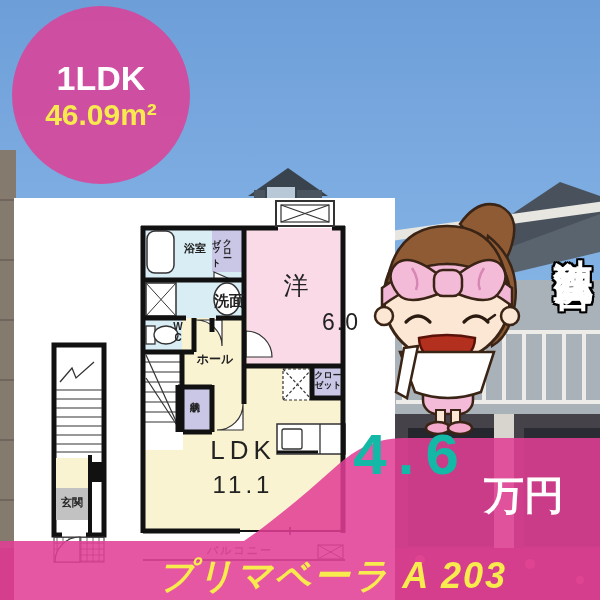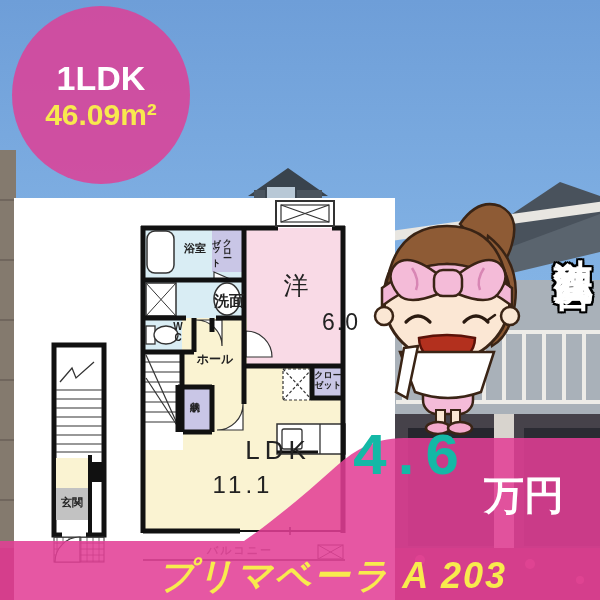--- a/index.html
+++ b/index.html
@@ -227,21 +227,21 @@
     <div class="lbl v" style="left:222px;top:232px;font-size:9px;">クロー</div>
     <div class="lbl v" style="left:211px;top:232px;font-size:9px;">ゼット</div>
     <div class="lbl" style="left:201px;top:293px;font-size:15px;margin-left:28px;">洗面</div>
     <div class="lbl v" style="left:172px;top:321px;font-size:10px;">WC</div>
     <div class="lbl" style="left:215px;top:353px;font-size:12px;">ホール</div>
     <div class="lbl v" style="left:189px;top:394px;font-size:10px;">収納</div>
     <div class="lbl" style="left:296px;top:272px;font-size:25px;font-weight:500;">洋</div>
     <div class="lbl" style="left:296px;top:310px;font-size:23px;font-weight:500;letter-spacing:2px;margin-left:45px;">6.0</div>
     <div class="lbl" style="left:328px;top:371px;font-size:9px;">クロー</div>
     <div class="lbl" style="left:328px;top:381px;font-size:9px;">ゼット</div>
-    <div class="lbl" style="left:243px;top:437px;font-size:26px;font-weight:500;letter-spacing:5px;margin-left:35px;">LDK</div>
+    <div class="lbl" style="left:243px;top:437px;font-size:26px;font-weight:500;letter-spacing:5px;">LDK</div>
     <div class="lbl" style="left:243px;top:472px;font-size:24px;font-weight:500;letter-spacing:4px;">11.1</div>
     <div class="lbl" style="left:240px;top:545px;font-size:11px;color:#777;letter-spacing:2px;">バルコニー</div>
     <div class="lbl" style="left:72px;top:497px;font-size:11px;">玄関</div>
   </div>
 
   <svg class="abs" style="left:360px;top:196px;" width="178" height="240" viewBox="0 0 178 240">
 
     <path d="M100,28 Q118,2 140,10 Q160,20 152,48 Q148,64 138,72 L118,48 Z" fill="#8E5B35" stroke="#3A2415" stroke-width="2.5"></path>
     <path d="M128,40 Q166,70 152,122 Q146,142 132,150 L118,96 Z" fill="#8E5B35" stroke="#3A2415" stroke-width="2.5"></path>
 

